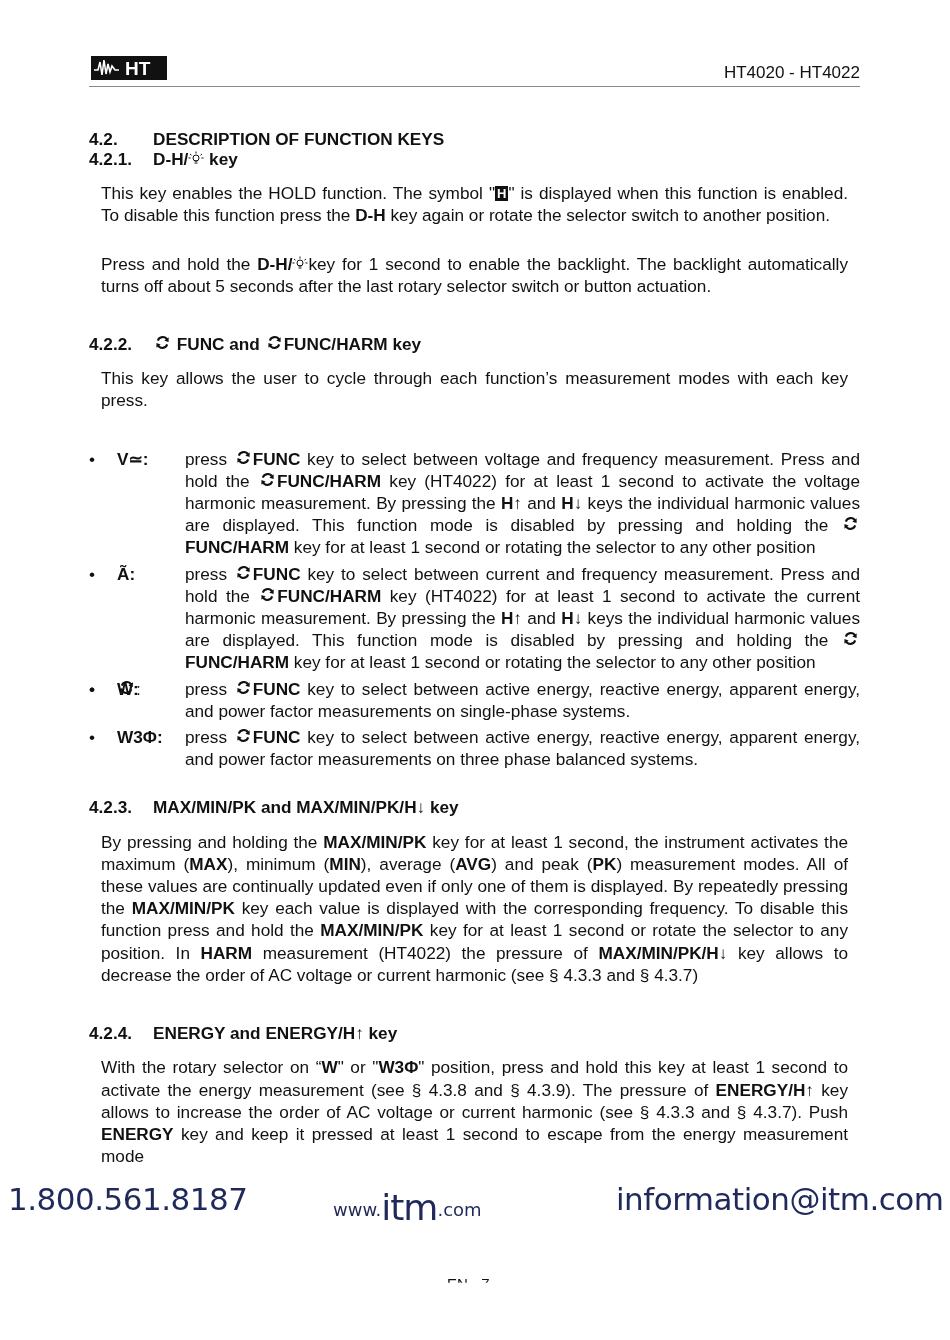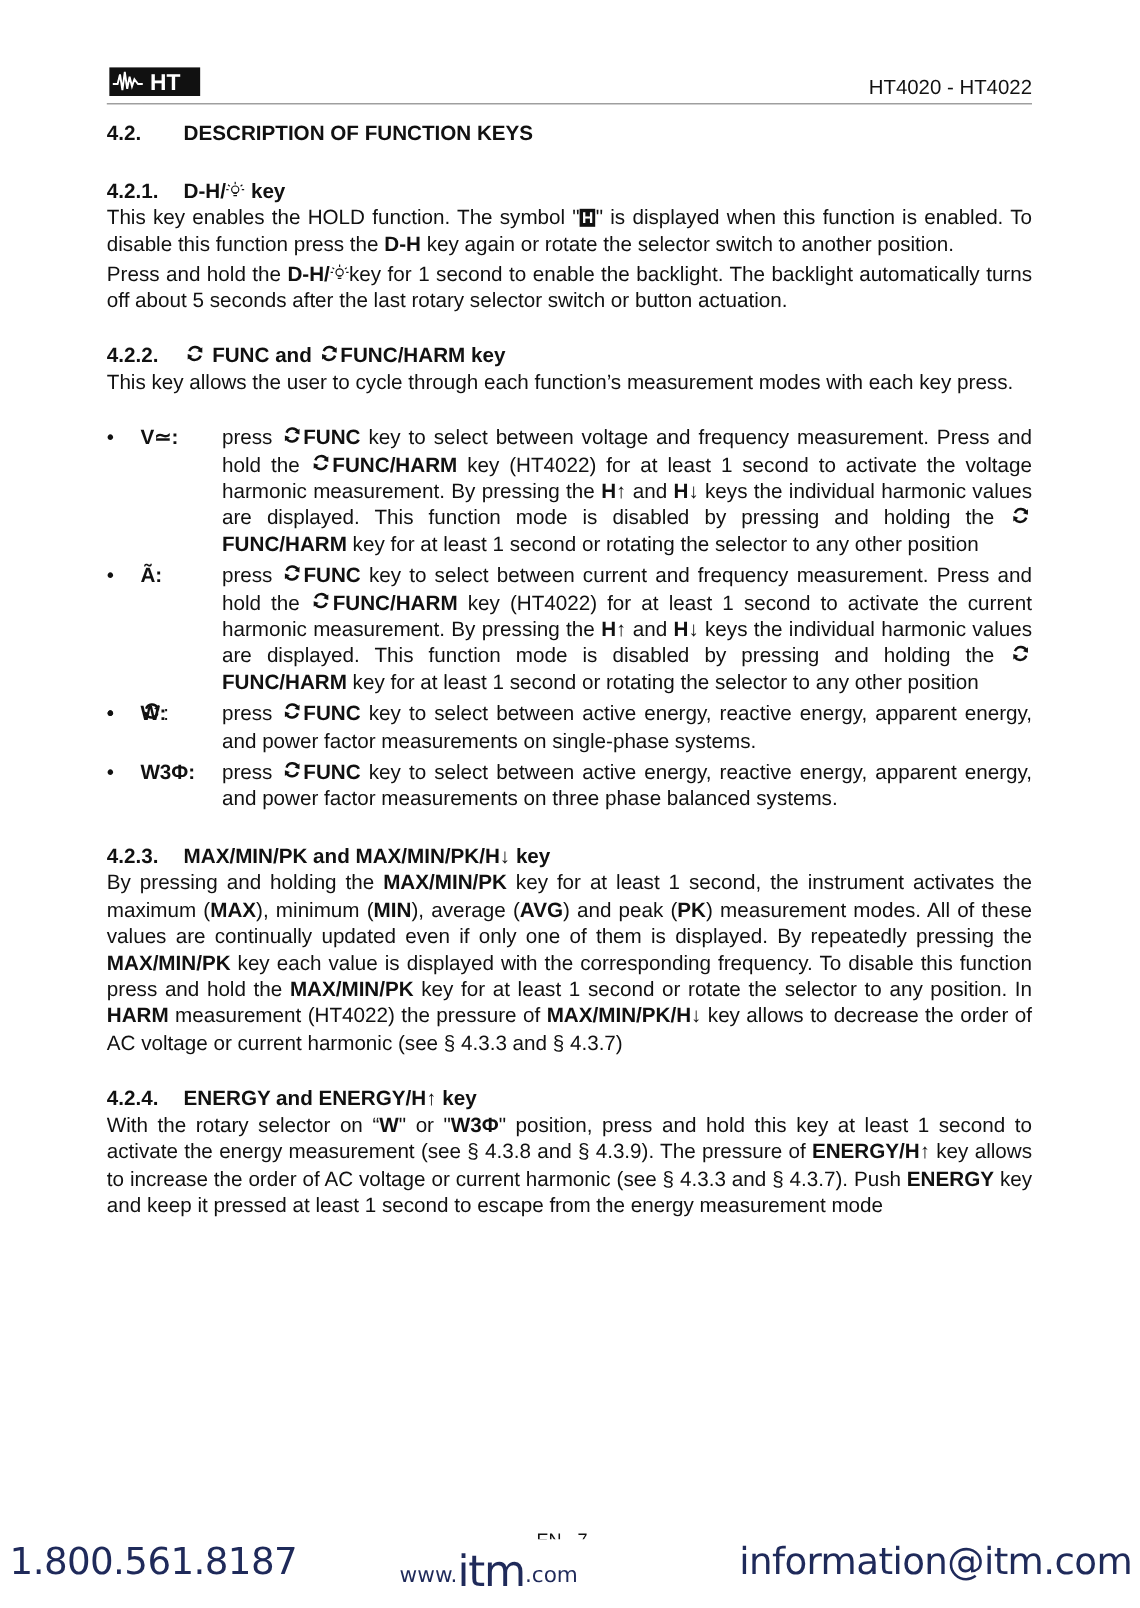--- a/index.html
+++ b/index.html
@@ -5,38 +5,38 @@
   html, body { margin:0; padding:0; background:#ffffff; }
   body { width:950px; height:1340px; position:relative; overflow:hidden;
          font-family:"Liberation Sans", sans-serif; color:#111; }
   .header { position:absolute; left:89px; top:54px; width:771px; height:32px;
             border-bottom:1.5px solid #888; }
   .logo { position:absolute; left:2px; top:2px; width:76px; height:24px; }
   .model { position:absolute; right:0; top:9px; font-size:17px; color:#111; }
   .content { position:absolute; left:89px; top:100px; width:771px;
              font-size:17.2px; line-height:22.2px; }
   .h2 { font-weight:bold; font-size:17.2px; margin:0; height:24px; }
-  .h2 .num { display:inline-block; width:64px; }
+  .h2 .num { display:inline-block; width:64px;margin-top:28px; }
   .h3 { font-weight:bold; margin:0; }
   .h3 .num { display:inline-block; width:64px; }
-  p { margin:0; text-align:justify; text-align-last:auto; }
+  p { margin:12px; text-align:justify; text-align-last:auto; }
   .gap-l { height:24px; }
   .gap-m { height:22px; }
   .gap-s { height:2px; }
   b { font-weight:bold; }
   .hsym { display:inline-block; background:#111; color:#fff; font-weight:bold;
           font-size:13px; line-height:15px; padding:0 2px; vertical-align:1px; }
   .bulb { display:inline-block; width:16px; height:16px; vertical-align:-2px; }
   .rot { display:inline-block; width:15px; height:15px; vertical-align:0px; margin:0 2px; }
   ul.modes { list-style:none; margin:0; padding:0; }
   ul.modes li { position:relative; padding-left:96px; margin-bottom:4px; text-align:justify; }
   ul.modes li .dot { position:absolute; left:0; top:0; width:12px; }
   ul.modes li .lbl { position:absolute; left:28px; top:0; font-weight:bold; }
   ul.modes li .txt { display:block; text-align:justify; }
-  .footer { position:absolute; left:0; top:1284px; width:924px; height:50px; }
+  .footer { position:absolute; left:0; top:1181px; width:924px; height:50px; }
   .phone { position:absolute; left:8px; top:0; font-size:31px; color:#1f2a5a;
            font-family:"DejaVu Sans", sans-serif; letter-spacing:-0.5px; }
   .web { position:absolute; left:333px; top:12px; font-size:18px; color:#1f2a5a;
          font-family:"DejaVu Sans", sans-serif; }
   .web .itm { display:inline-block; font-weight:normal; font-size:36px; line-height:30px;
               vertical-align:-4px; letter-spacing:-1px; }
   .email { position:absolute; left:616px; top:0; font-size:31px; color:#1f2a5a;
            font-family:"DejaVu Sans", sans-serif; letter-spacing:-0.5px; }
   .pageno { position:absolute; left:447px; top:1275px; font-size:15px; color:#111;
             clip-path: inset(0 0 55% 0); }

